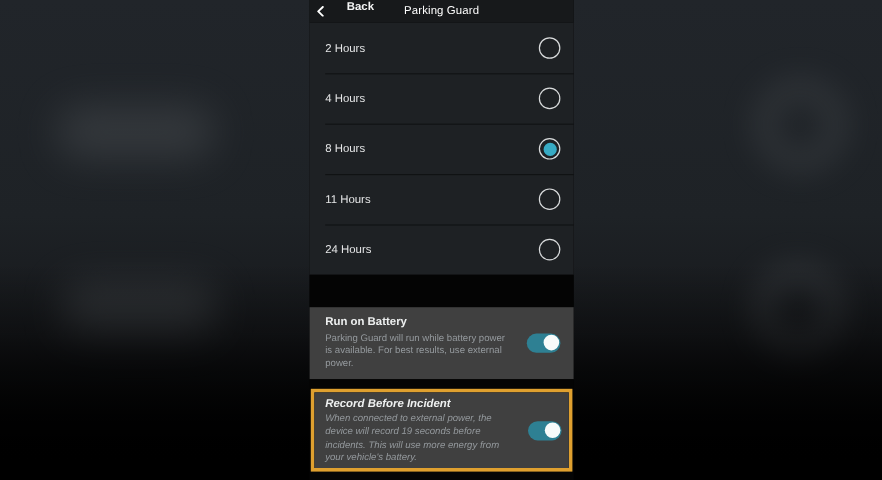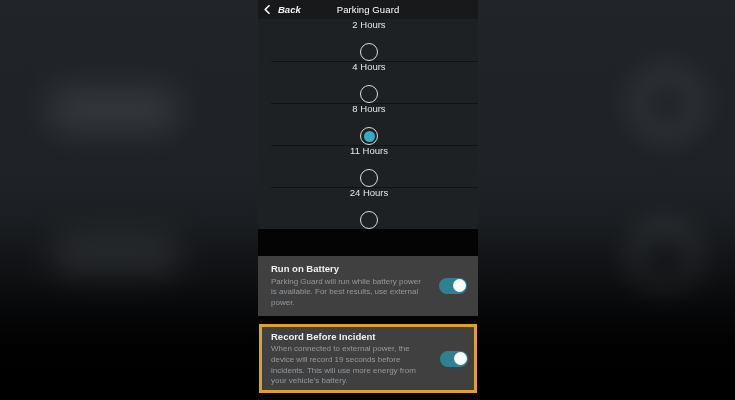--- a/index.html
+++ b/index.html
@@ -31,30 +31,30 @@
   .panel{
     position:absolute;left:258px;top:0;width:220px;height:400px;
     background:#050505;
   }
   .navbar{
     height:19px;background:#17191b;position:relative;
     display:flex;align-items:center;justify-content:center;
   }
   .back-btn{
     position:absolute;left:6px;top:0;height:100%;
-    display:flex;align-items:center;gap:8px;cursor:pointer;font-style:italic;
+    display:flex;gap:19px;cursor:pointer;
   }
   .back-chevron{display:flex;align-items:center;}
   .back-label{font-size:9.5px;font-weight:bold;color:#f4f5f5;}
   .nav-title{font-size:9.5px;font-weight:normal;color:#fff;letter-spacing:.1px;}
   
   .options{background:#1e2124;}
   .option-row{
     height:42px;display:flex;align-items:center;justify-content:space-between;
-    padding:0 11px 0 13px;position:relative;cursor:pointer;flex-direction:column;
+    padding:0 11px 0 13px;position:relative;cursor:pointer;
   }
   .option-row + .option-row::before{
     content:"";position:absolute;top:0;left:13px;right:0;height:1px;
     background:rgba(0,0,0,.45);
   }
   .option-label{font-size:9.5px;color:#e4e5e6;}
   .radio{
     width:16px;height:16px;border:1.5px solid #d9dbdc;border-radius:50%;
     display:flex;align-items:center;justify-content:center;flex:0 0 auto;
   }
@@ -76,21 +76,21 @@
     position:relative;flex:0 0 auto;cursor:pointer;margin-left:6px;
   }
   .toggle .knob{
     position:absolute;top:1.5px;width:13px;height:13px;border-radius:50%;
     background:#f8fbfa;left:1.5px;
   }
   .toggle.on .knob{left:auto;right:1.5px;}
   
   .record-wrap{margin:0 1px;height:69px;box-sizing:border-box;}
   .record-wrap.highlighted{border:3px solid #dfa02f;}
-  .record-wrap .section{height:100%;box-sizing:border-box;padding:4px 6px 4px 9px;}
+  .record-wrap .section{height:100%;box-sizing:border-box;padding:4px 6px 4px 9px;font-style:italic;}
   .record-wrap .section-desc{width:148px;}
 </style>
 </head>
 <body>
 
 <div class="bg">
   <div class="blob blob-text blob-text-1"></div>
   <div class="blob blob-text blob-text-2"></div>
   <div class="blob blob-ring blob-ring-1"></div>
   <div class="blob blob-ring blob-ring-2"></div>

